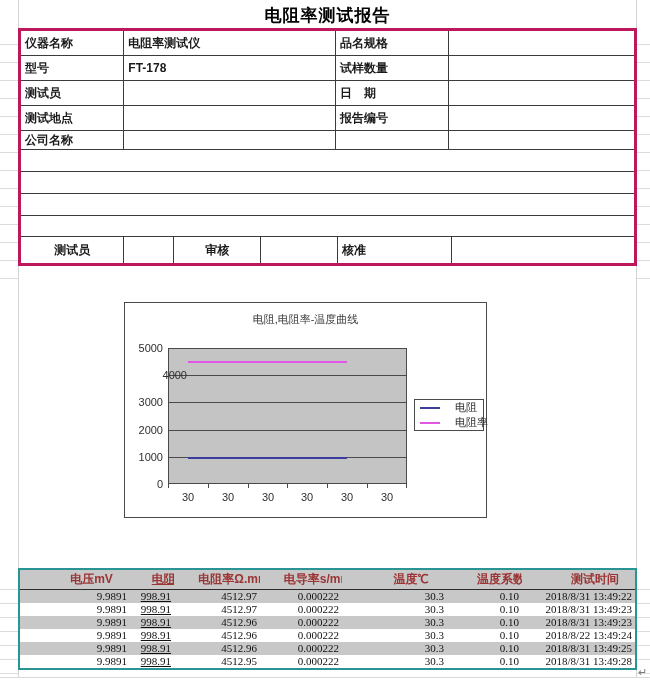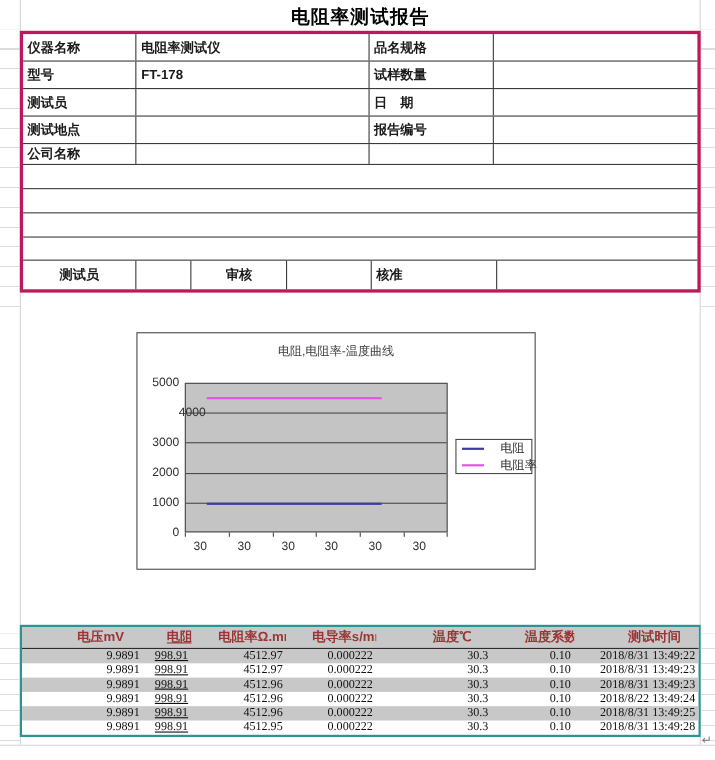--- a/index.html
+++ b/index.html
@@ -29,21 +29,21 @@
   .s0{width:104px;} .s1{width:50px;} .s2{width:88px;} .s3{width:77px;} .s4{width:115px;} .s5{width:183px;}
   #eval-header{justify-content:center;font-size:15px;font-weight:bold;letter-spacing:5px;color:#000;}
 
   
   #chart{left:124px;top:302px;width:363px;height:216px;border:1px solid #4a4a4a;background:#fff;box-sizing:border-box;}
   #chart-title{position:absolute;left:0;top:9px;width:100%;text-align:center;font-size:11px;color:#3a3a3a;}
   #plot{position:absolute;left:43px;top:45px;width:239px;height:136px;background:#c4c4c4;
         border:1px solid #4a4a4a;box-sizing:border-box;}
   .gridline{position:absolute;left:0;width:100%;height:1px;background:#4a4a4a;}
   .ylabel{position:absolute;left:6px;width:32px;text-align:right;font-size:11px;color:#2e2e2e;}
-  .xlabel{position:absolute;width:24px;text-align:left;font-size:11px;color:#2e2e2e;top:188px;}
+  .xlabel{position:absolute;width:24px;text-align:center;font-size:11px;color:#2e2e2e;top:188px;}
   .tick{position:absolute;top:181px;width:1px;height:4px;background:#4a4a4a;}
   .series-line{position:absolute;left:63px;width:159px;height:2px;}
   #legend{position:absolute;left:289px;top:96px;width:70px;height:32px;border:1px solid #4a4a4a;
           background:#fff;box-sizing:border-box;display:flex;flex-direction:column;justify-content:center;gap:2px;}
   .legend-entry{display:flex;align-items:center;height:13px;}
   .legend-swatch{width:20px;height:2px;margin-left:5px;flex:none;}
   .legend-label{font-size:11px;color:#2e2e2e;margin-left:15px;white-space:nowrap;}
 
   
   #data-table{left:18px;top:568px;width:619px;box-sizing:border-box;border:2px solid #2a9494;background:#fff;}

